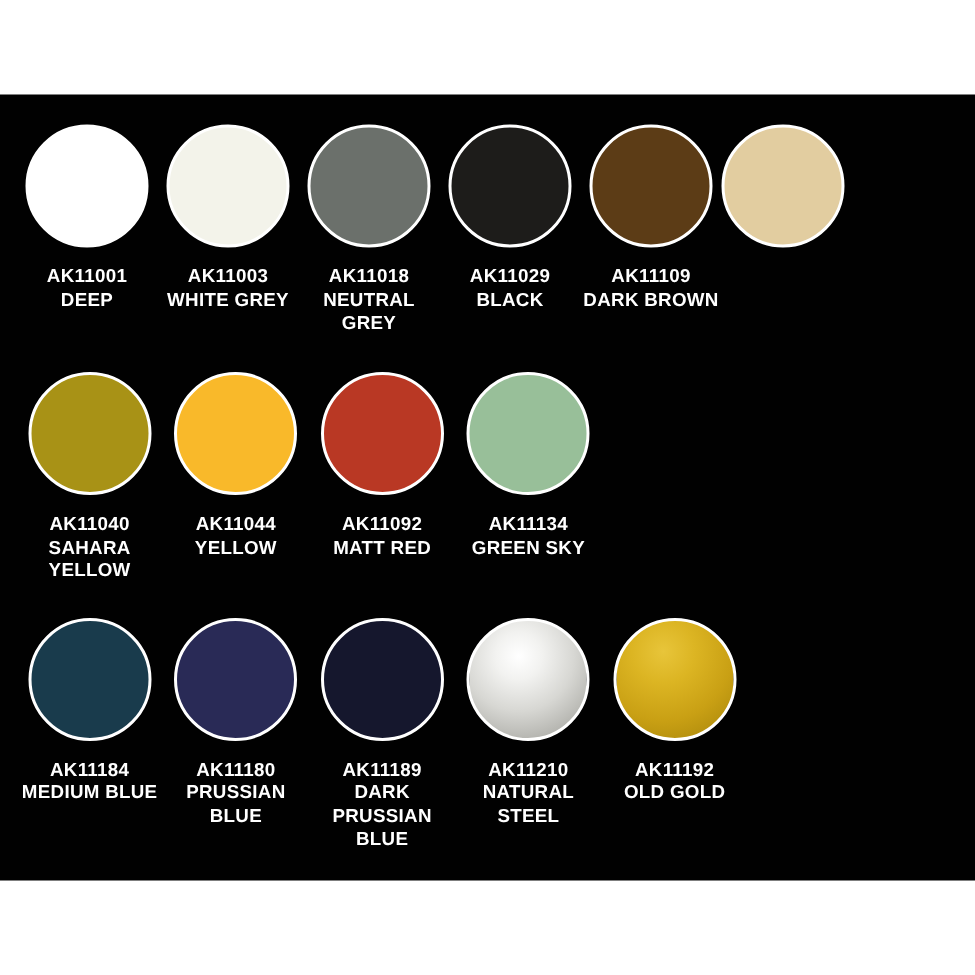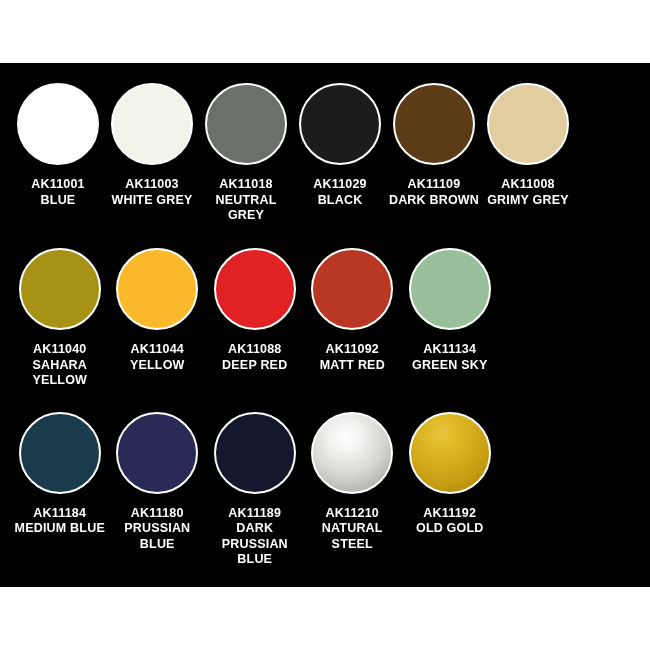--- a/index.html
+++ b/index.html
@@ -76,21 +76,21 @@
 
 <div id="page">
   <div id="panel">
     <div class="grid">
 
       <div class="row row-1">
         <div class="cell">
           <div class="swatch" title="AK11001 WHITE" style="background: rgb(255, 255, 255);"></div>
           <div class="label">
             <span class="code">AK11001</span>
-            <span class="name">BLUE</span>
+            <span class="name">DEEP</span>
           </div>
         </div>
         <div class="cell">
           <div class="swatch" title="AK11003 WHITE GREY" style="background: rgb(243, 243, 234);"></div>
           <div class="label">
             <span class="code">AK11003</span>
             <span class="name">WHITE GREY</span>
           </div>
         </div>
         <div class="cell">
@@ -109,47 +109,36 @@
         </div>
         <div class="cell">
           <div class="swatch" title="AK11109 DARK BROWN" style="background: rgb(92, 60, 22);"></div>
           <div class="label">
             <span class="code">AK11109</span>
             <span class="name">DARK BROWN</span>
           </div>
         </div>
         <div class="cell">
           <div class="swatch" title="AK11008 GRIMY GREY" style="background: rgb(226, 205, 160);"></div>
-          <div class="label">
-            <span class="code">AK11008</span>
-            <span class="name">GRIMY GREY</span>
-          </div>
         </div>
       </div>
 
       <div class="row row-2">
         <div class="cell">
           <div class="swatch" title="AK11040 SAHARA YELLOW" style="background: rgb(168, 146, 22);"></div>
           <div class="label">
             <span class="code">AK11040</span>
             <span class="name">SAHARA YELLOW</span>
           </div>
         </div>
         <div class="cell">
           <div class="swatch" title="AK11044 YELLOW" style="background: rgb(249, 185, 42);"></div>
           <div class="label">
             <span class="code">AK11044</span>
             <span class="name">YELLOW</span>
-          </div>
-        </div>
-        <div class="cell">
-          <div class="swatch" title="AK11088 DEEP RED" style="background: rgb(225, 34, 36);"></div>
-          <div class="label">
-            <span class="code">AK11088</span>
-            <span class="name">DEEP RED</span>
           </div>
         </div>
         <div class="cell">
           <div class="swatch" title="AK11092 MATT RED" style="background: rgb(185, 56, 36);"></div>
           <div class="label">
             <span class="code">AK11092</span>
             <span class="name">MATT RED</span>
           </div>
         </div>
         <div class="cell">

